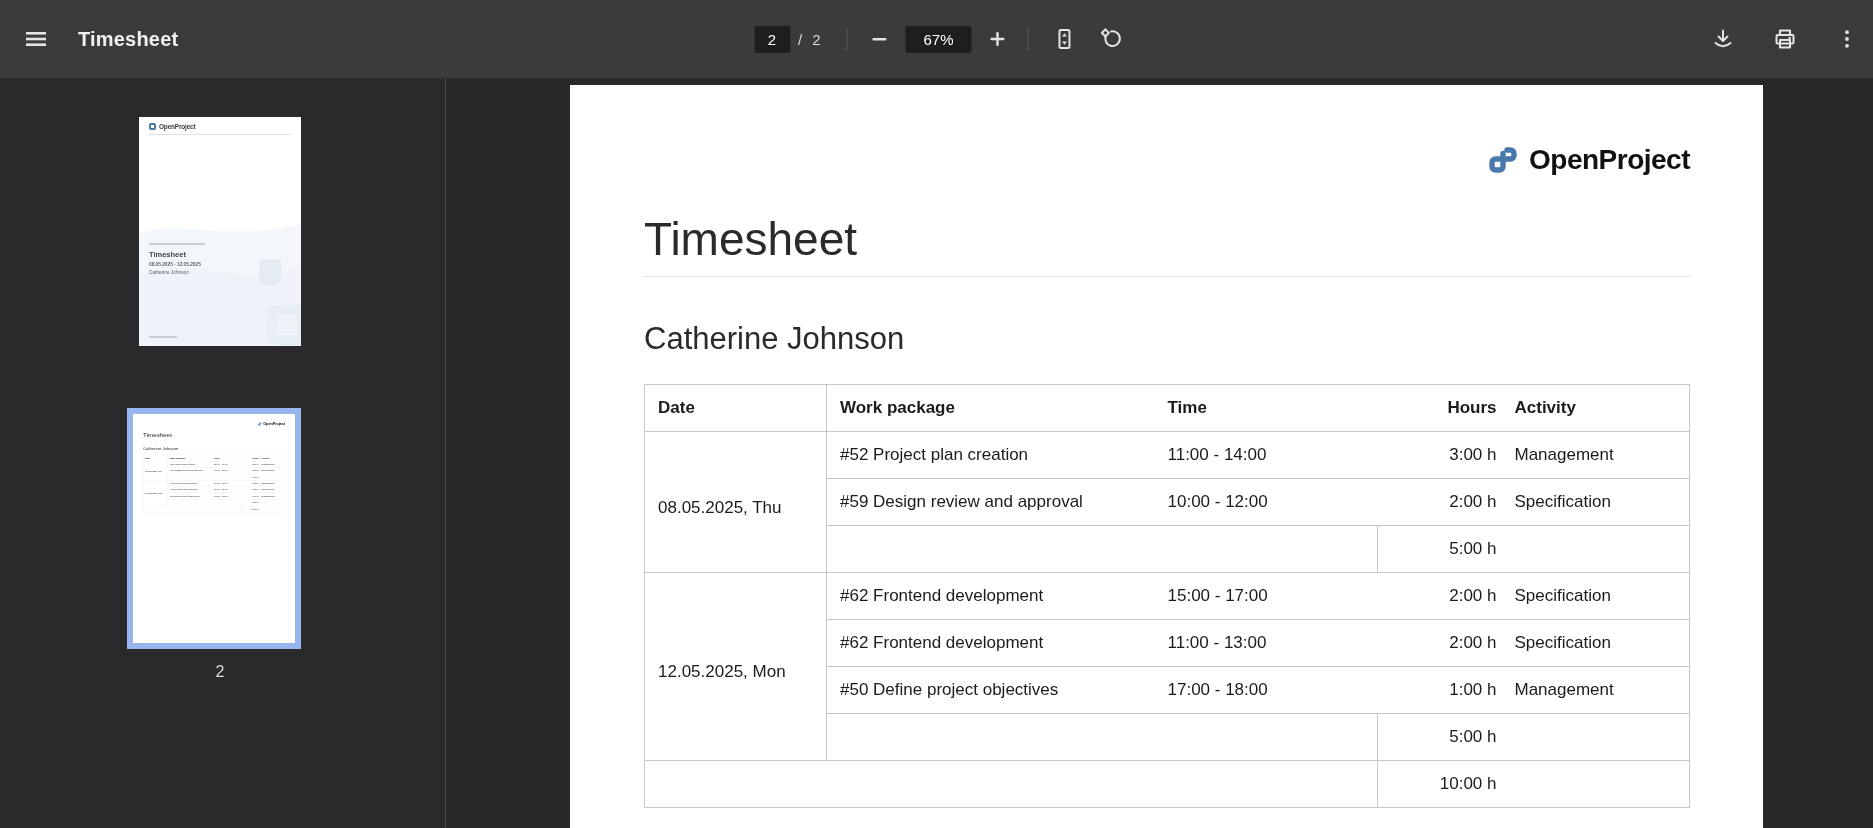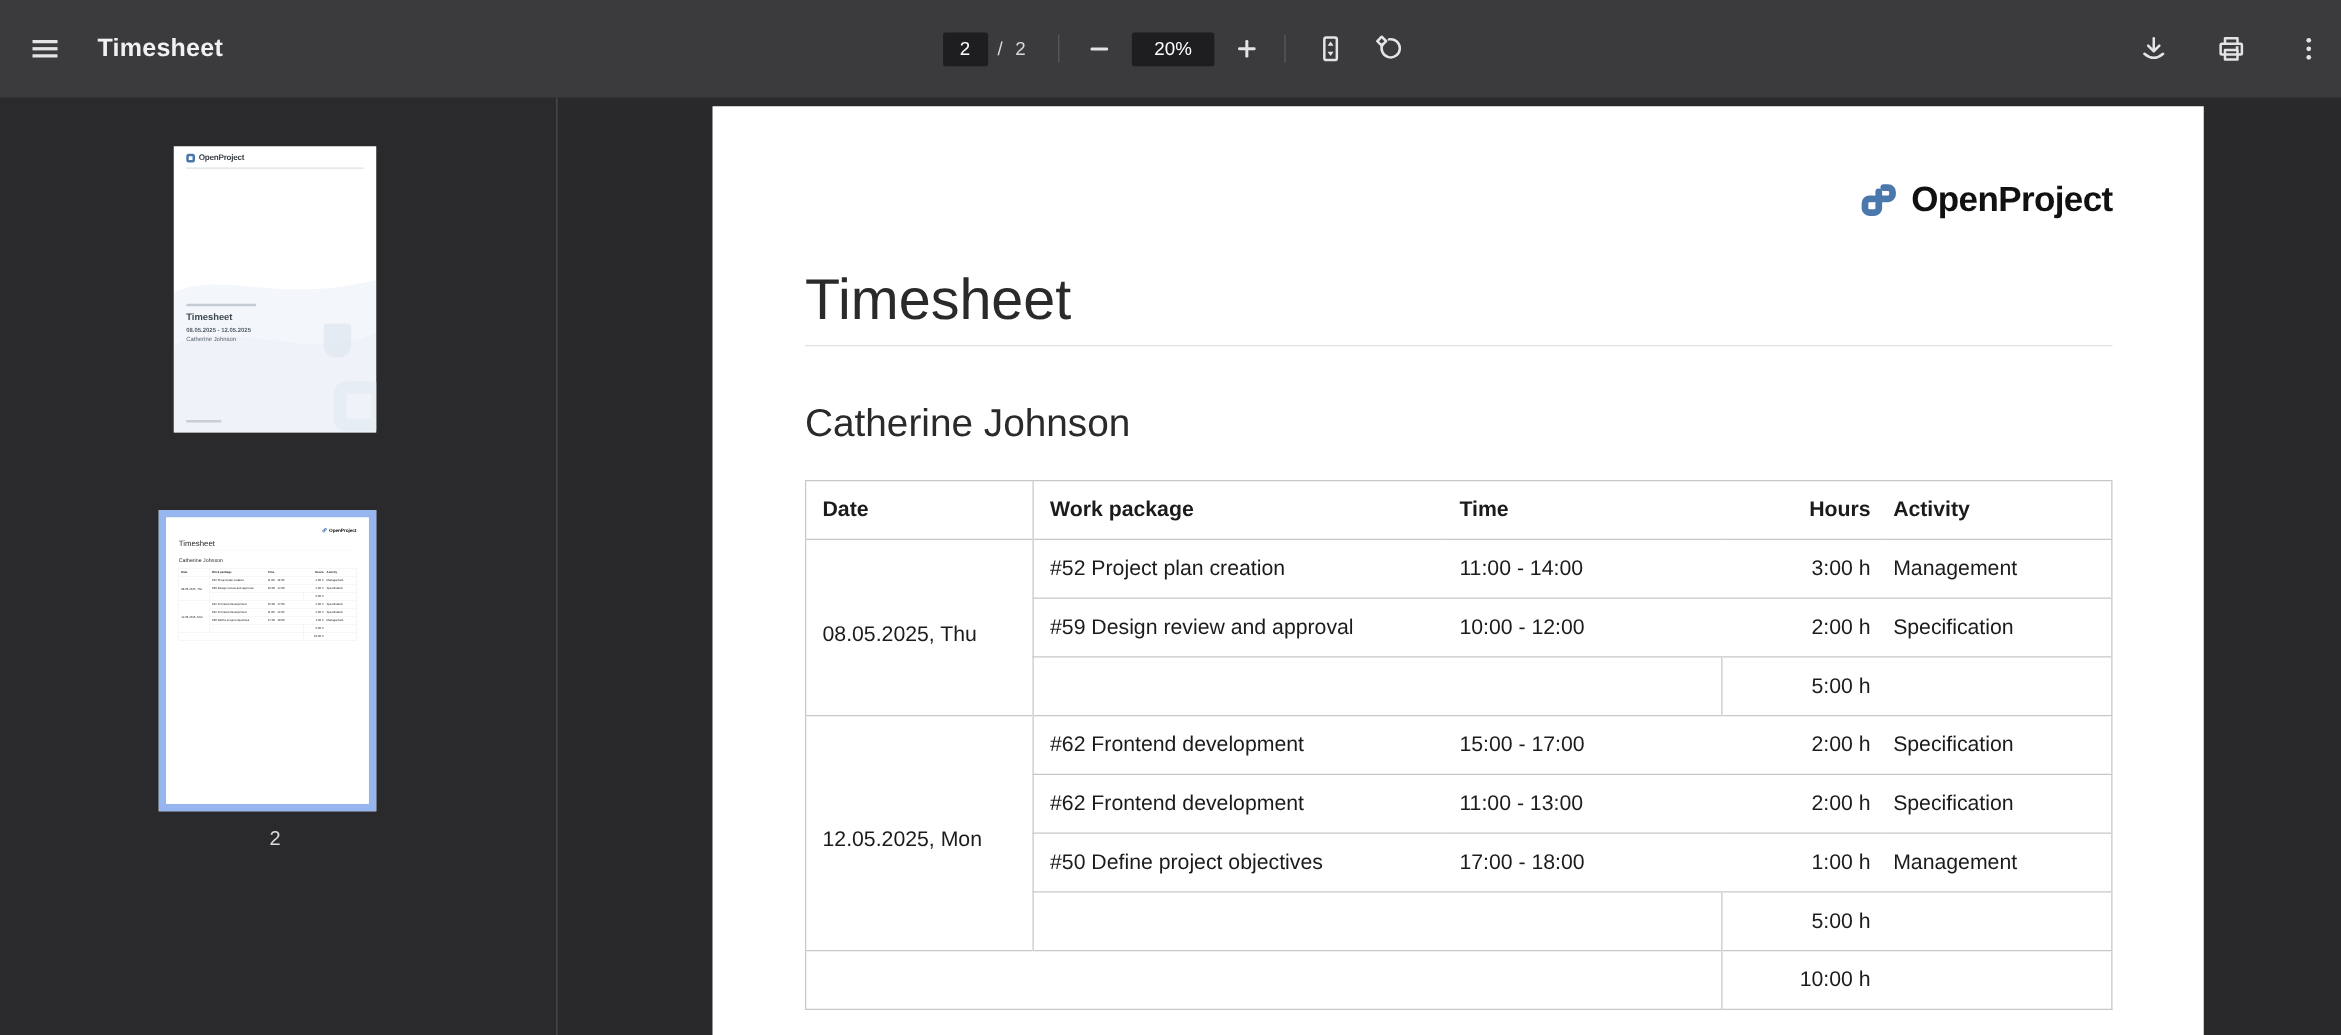--- a/index.html
+++ b/index.html
@@ -104,21 +104,21 @@
       <input class="dark-box page-input mr8" value="2" style="">
       <span class="page-of mr10">/</span>
       <span class="page-of mr26">2</span>
       <span class="tb-sep mr16"></span>
       <button class="icon-btn mr10">
         <svg width="24" height="24" viewBox="0 0 24 24">
           <rect class="ico-fill" x="5" y="11" width="14" height="2.4" rx="1"></rect>
         </svg>
       </button>
       <div class="dark-box zoom-box mr10">
-        <span>20%</span>
+        <span>67%</span>
       </div>
       <button class="icon-btn mr14">
         <svg width="24" height="24" viewBox="0 0 24 24">
           <g class="ico-fill">
               <rect x="5" y="10.8" width="14" height="2.4" rx="1"></rect>
               <rect x="10.8" y="5" width="2.4" height="14" rx="1"></rect>
             </g>
         </svg>
       </button>
       <span class="tb-sep mr20"></span>

